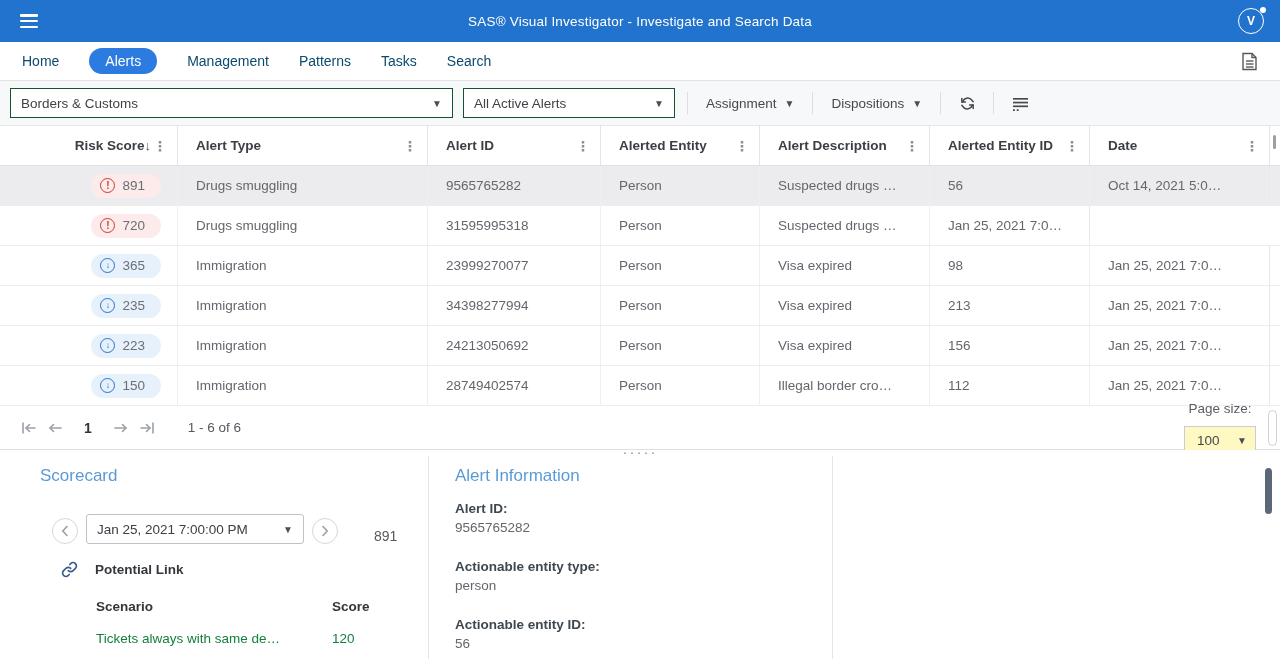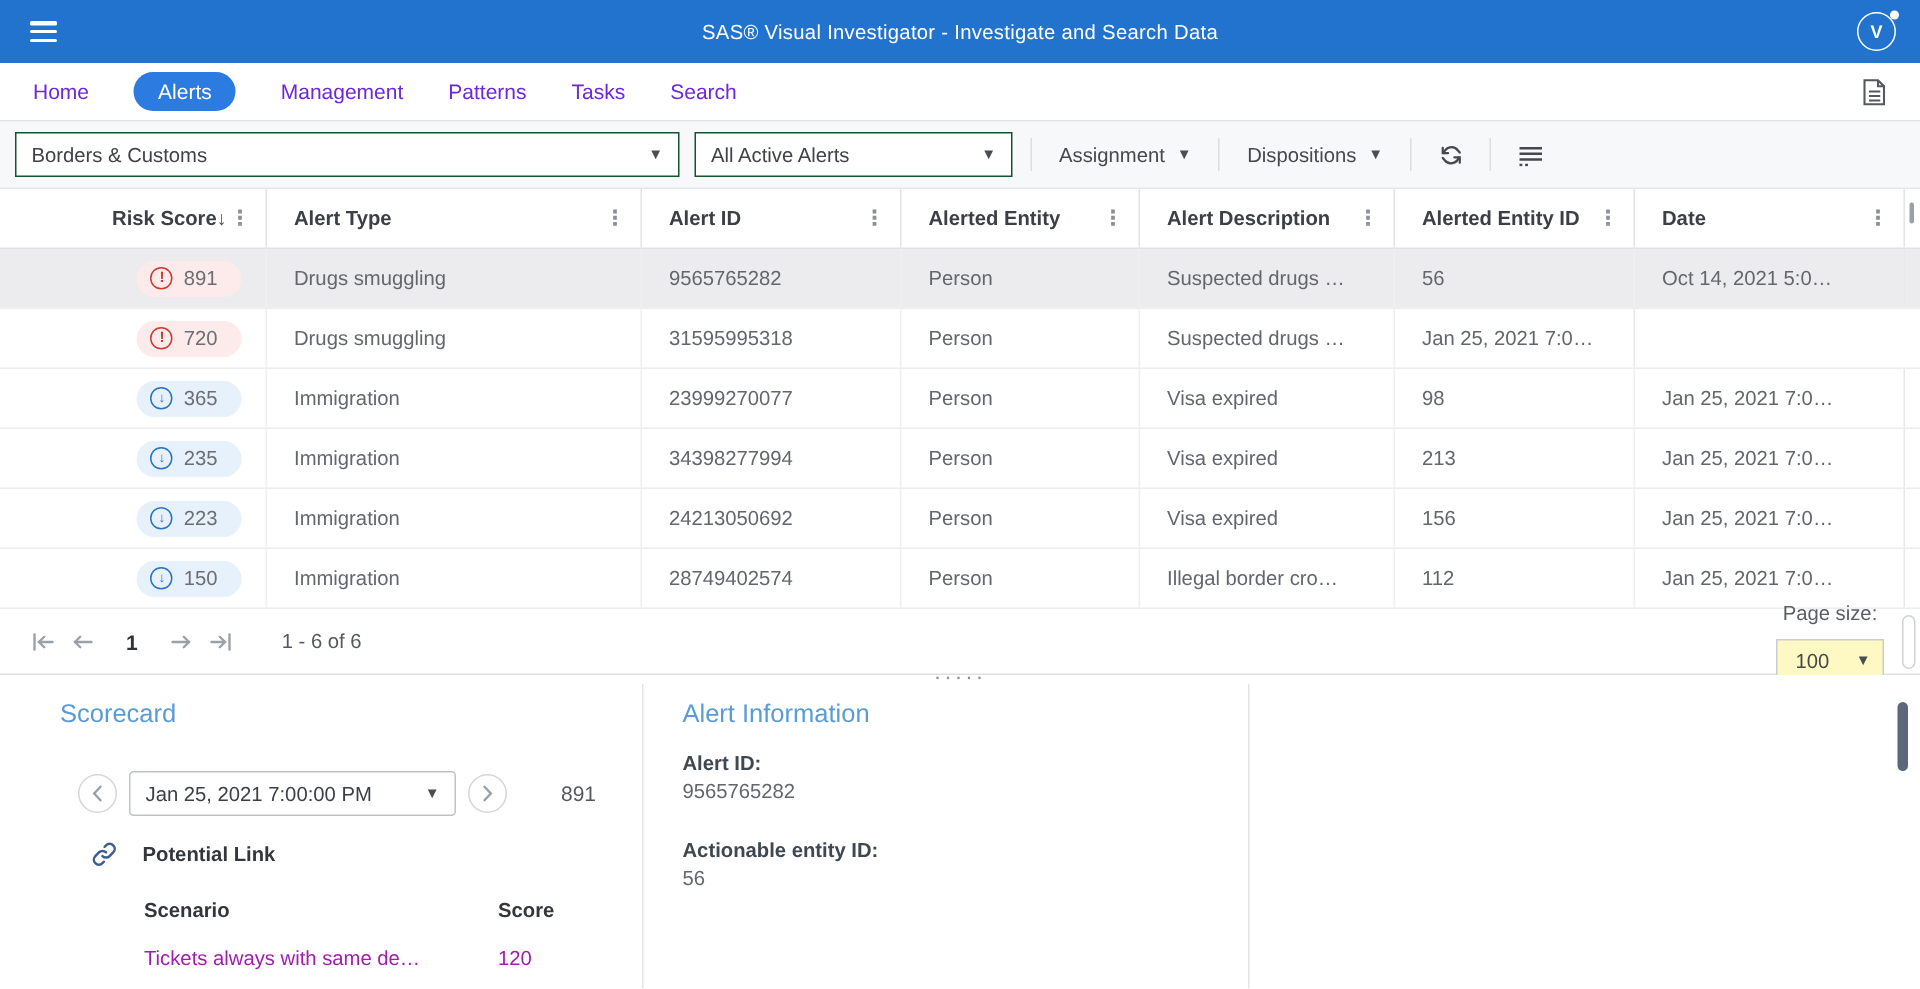--- a/index.html
+++ b/index.html
@@ -10,21 +10,21 @@
   .topbar { height:42px; background:#2273cd; position:relative; display:flex; align-items:center; }
   .hamburger { position:absolute; left:20px; width:18px; height:14px; display:flex; flex-direction:column; justify-content:space-between; cursor:pointer; }
   .hamburger span { height:2.5px; background:#fff; border-radius:1px; }
   .topbar-title { width:100%; text-align:center; color:#fff; font-size:13.5px; letter-spacing:.2px; }
   .avatar { position:absolute; right:16px; top:8px; width:26px; height:26px; border:1.5px solid #fff; border-radius:50%;
     color:#fff; font-size:12px; font-weight:bold; display:flex; align-items:center; justify-content:center; }
   .avatar-dot { position:absolute; right:14px; top:7px; width:6px; height:6px; background:#fff; border-radius:50%; }
 
   
   .nav { height:39px; background:#fff; border-bottom:1px solid #e2e3e5; display:flex; align-items:center; padding:0 22px; position:relative; }
-  .nav-item { font-size:14px; color:#6d28d9; margin-right:30px; cursor:pointer; }
+  .nav-item { font-size:14px; color:#0c4a6e; margin-right:30px; cursor:pointer; }
   .nav-item.pill { background:#2b7be0; color:#fff; padding:5px 16px; border-radius:15px; }
   .nav-doc { position:absolute; right:22px; top:10px; }
 
   
   .toolbar { height:45px; background:#f7f8f9; border-bottom:1px solid #e6e7e9; display:flex; align-items:center; padding:0 10px; }
   .fake-select { height:30px; background:#fff; border:1px solid #14532d; display:flex; align-items:center; justify-content:space-between;
     padding:0 10px; font-size:13.5px; color:#3f4247; cursor:pointer; }
   .sel-entity { width:443px; margin-right:10px; }
   .sel-filter { width:212px; }
   .caret { font-size:10px; color:#4a4e54; margin-left:8px; }
@@ -68,33 +68,33 @@
     padding:0 8px 0 12px; color:#44474c; cursor:pointer; }
   .scroll-track { position:absolute; right:3px; top:4px; width:9px; height:36px; border:1px solid #cfd2d6; border-radius:5px; background:#fff; }
 
   
   .bottom { position:relative; height:209px; background:#fff; }
   .drag-handle { position:absolute; left:50%; top:-7px; transform:translateX(-50%); color:#8d9297; letter-spacing:2px; font-size:15px; cursor:row-resize; }
   .vdiv { position:absolute; top:6px; bottom:0; width:1px; background:#e3e4e7; }
   .panel-title { font-size:17px; font-weight:400; color:#5a9bd6; }
 
   .scorecard { position:absolute; left:0; top:0; width:428px; height:100%; padding:16px 0 0 40px; }
-  .sc-nav { margin-top:28px; display:flex; align-items:center; }
+  .sc-nav { margin-top:28px; display:flex; align-items:flex-end; }
   .circ-btn { width:26px; height:26px; border:1px solid #d4d7da; border-radius:50%; background:#fff; color:#9aa0a6;
     display:flex; align-items:center; justify-content:center; font-size:13px; cursor:pointer; margin-left:12px; }
   .date-select { width:218px; height:30px; border:1px solid #bfc3c7; border-radius:3px; background:#fff; margin-left:8px;
     display:flex; align-items:center; justify-content:space-between; padding:0 10px; font-size:13.5px; color:#3c4045; cursor:pointer; }
   .circ-btn.next { margin-left:8px; }
   .sc-total { margin-left:36px; font-size:14px; color:#55585e; }
   .pl-row { margin-top:16px; margin-left:20px; display:flex; align-items:center; gap:16px; }
   .pl-label { font-weight:bold; font-size:13.5px; color:#33373c; }
   .sc-table { margin-top:20px; margin-left:56px; width:300px; }
   .sc-thead { display:flex; font-weight:bold; font-size:13.5px; color:#33373c; }
   .sc-col-scenario { width:236px; }
-  .sc-trow { display:flex; margin-top:17px; font-size:13.5px; color:#a21caf; }
+  .sc-trow { display:flex; margin-top:17px; font-size:13.5px; color:#15803d; }
 
   .alert-info { position:absolute; left:429px; top:0; width:403px; height:100%; padding:16px 0 0 26px; }
   .ai-field { margin-top:15px; }
   .ai-label { font-weight:bold; font-size:13.5px; color:#3f4850; }
   .ai-value { font-size:13.5px; color:#63676d; margin-top:4px; }
 
   .bottom-thumb { position:absolute; right:8px; top:18px; width:7px; height:46px; background:#5c6878; border-radius:4px; cursor:pointer; }
 
   svg { display:block; }
 </style>
@@ -387,19 +387,23 @@
     </div>
   </div>
 
   <div class="alert-info">
     <div class="panel-title">Alert Information</div>
     <div class="ai-field">
       <div class="ai-label">Alert ID:</div>
       <div class="ai-value">9565765282</div>
     </div>
     <div class="ai-field" style="margin-top:24px">
+      <div class="ai-label">Actionable entity type:</div>
+      <div class="ai-value">person</div>
+    </div>
+    <div class="ai-field" style="margin-top:24px">
       <div class="ai-label">Actionable entity ID:</div>
       <div class="ai-value">56</div>
     </div>
   </div>
 
   <div class="bottom-thumb"></div>
 </div>
 
 </body></html>

